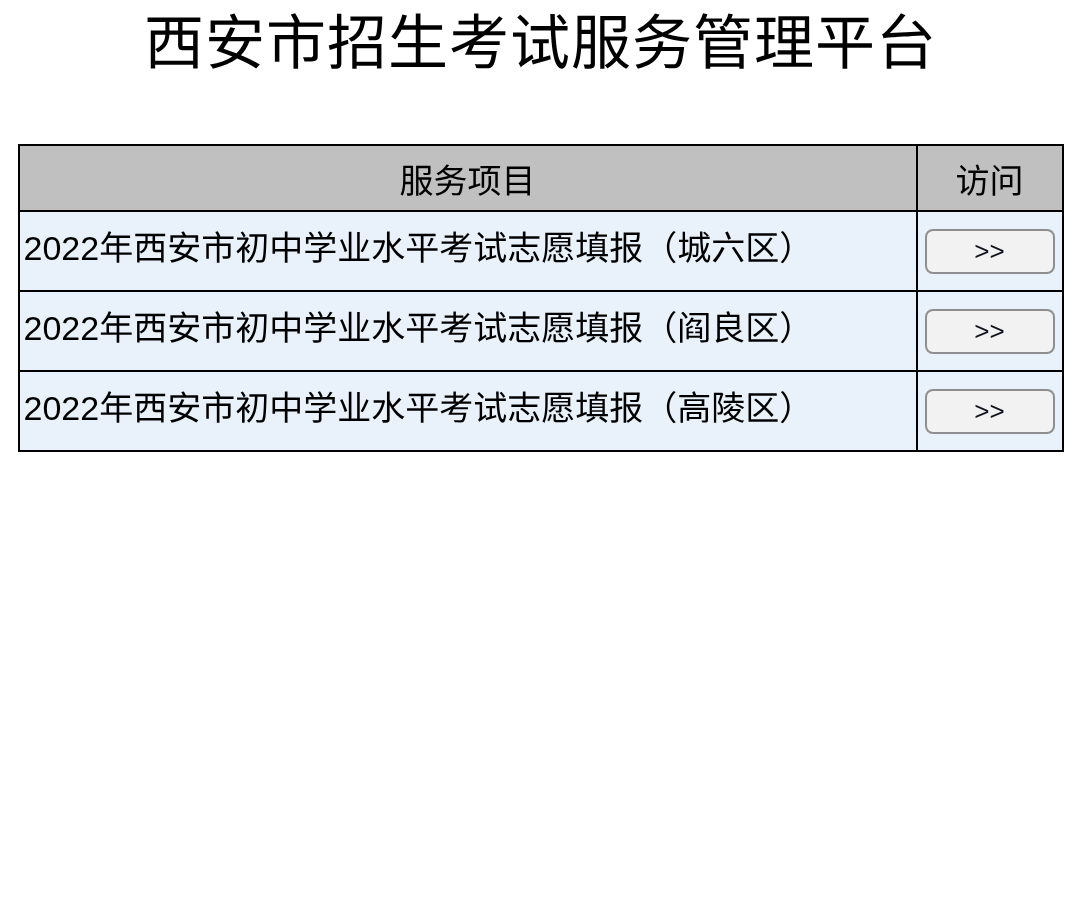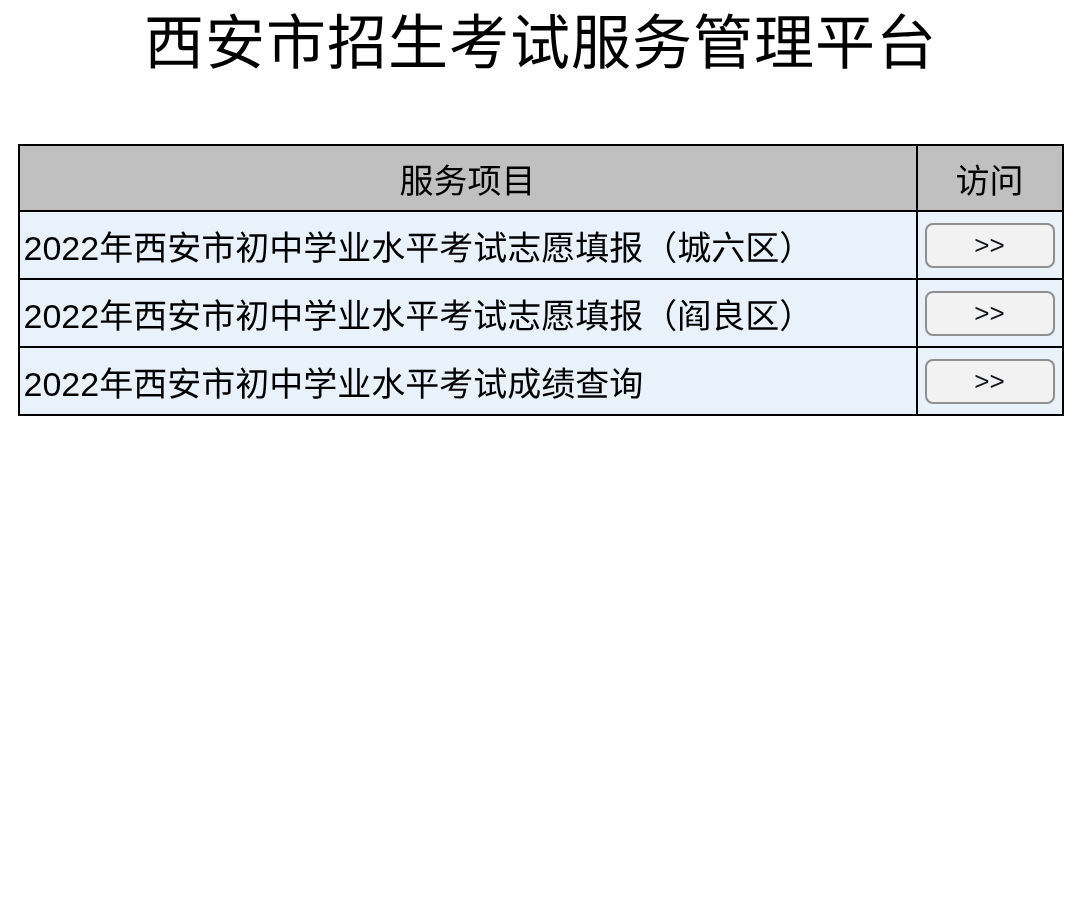--- a/index.html
+++ b/index.html
@@ -36,21 +36,21 @@
     font-size: 34px;
     font-weight: normal;
     text-align: center;
   }
   col.svc-col { width: auto; }
   col.acc-col { width: 146px; }
   td.svc-cell {
     background: var(--row-bg, #e9f1fb);
     font-size: 34px;
     height: 66px;
-    padding: 0 4px 0 4px;
+    padding: 0 4px 12px 4px;
     text-align: left;
     vertical-align: middle;
     white-space: nowrap;
     overflow: hidden;
   }
   td.acc-cell {
     background: var(--row-bg, #e9f1fb);
     text-align: center;
     vertical-align: middle;
   }
@@ -96,22 +96,22 @@
     <td class="svc-cell">2022年西安市初中学业水平考试志愿填报（阎良区）</td>
     <td class="acc-cell">
       <button class="access-btn">&gt;&gt;</button>
     </td>
   </tr>
 
 
 
 
 
-
-
   <tr>
-    <td class="svc-cell">2022年西安市初中学业水平考试成绩查询</td>
+    <td class="svc-cell">2022年西安市初中学业水平考试志愿填报（高陵区）</td>
     <td class="acc-cell">
       <button class="access-btn">&gt;&gt;</button>
     </td>
   </tr>
+
+
 </tbody>
 </table>
 
 </body></html>

